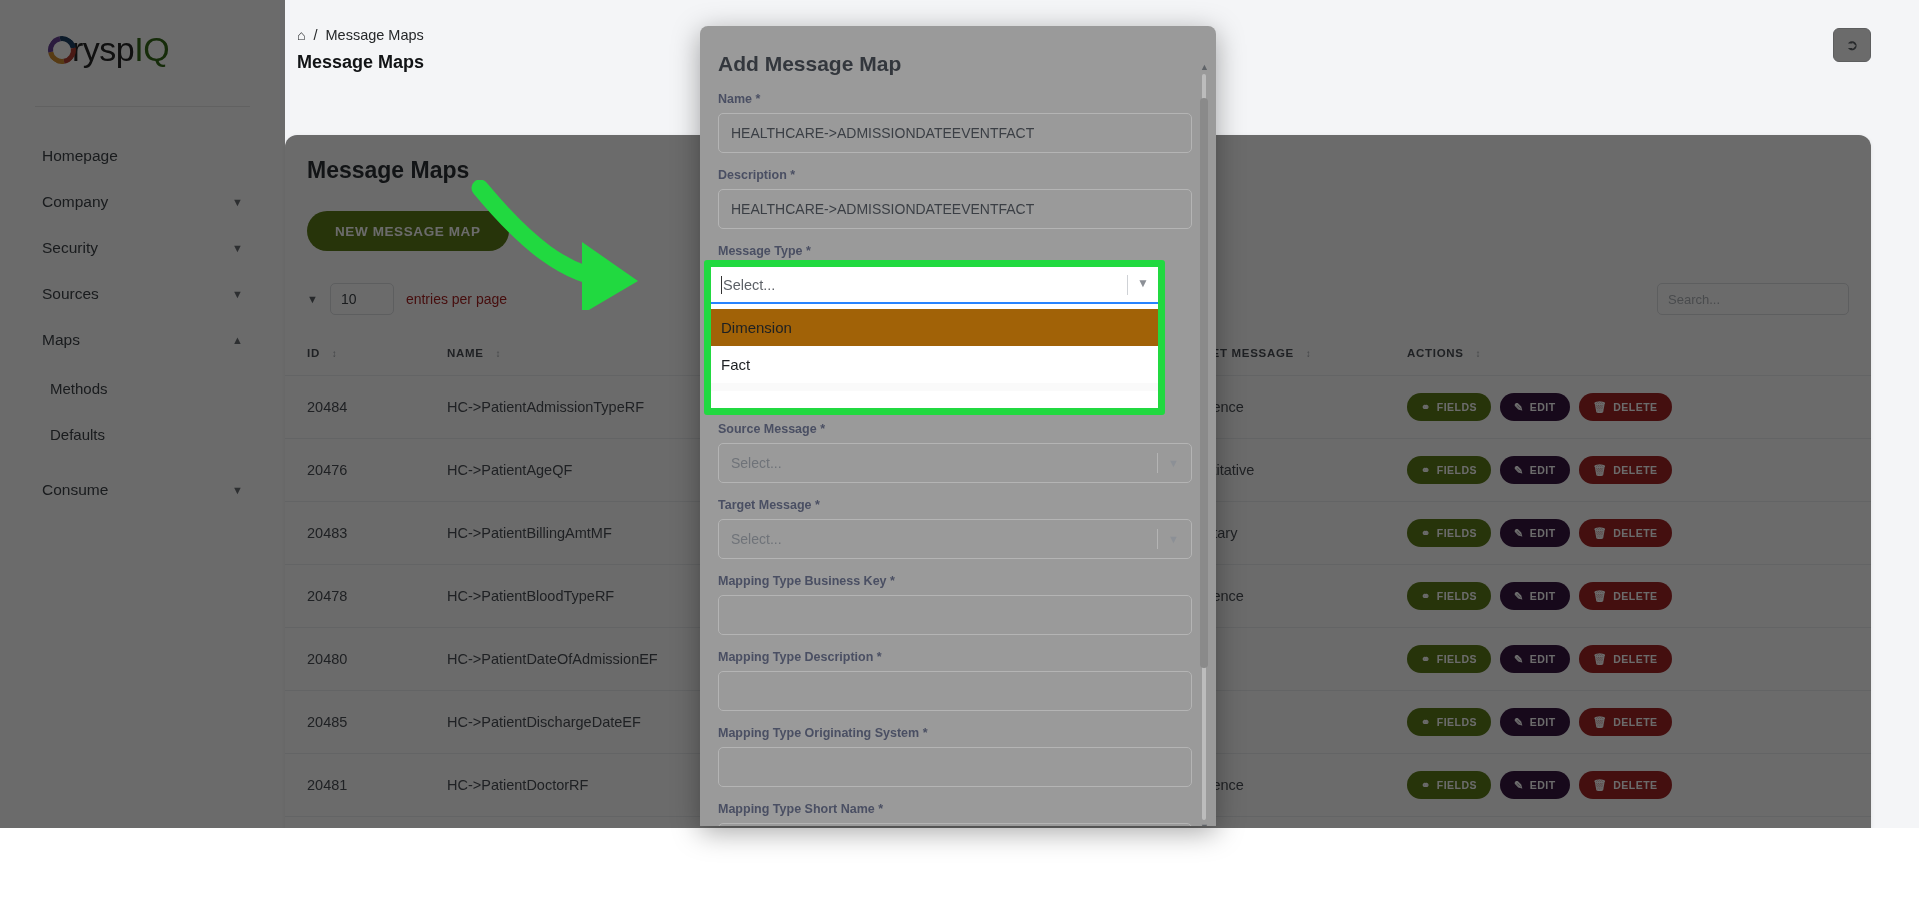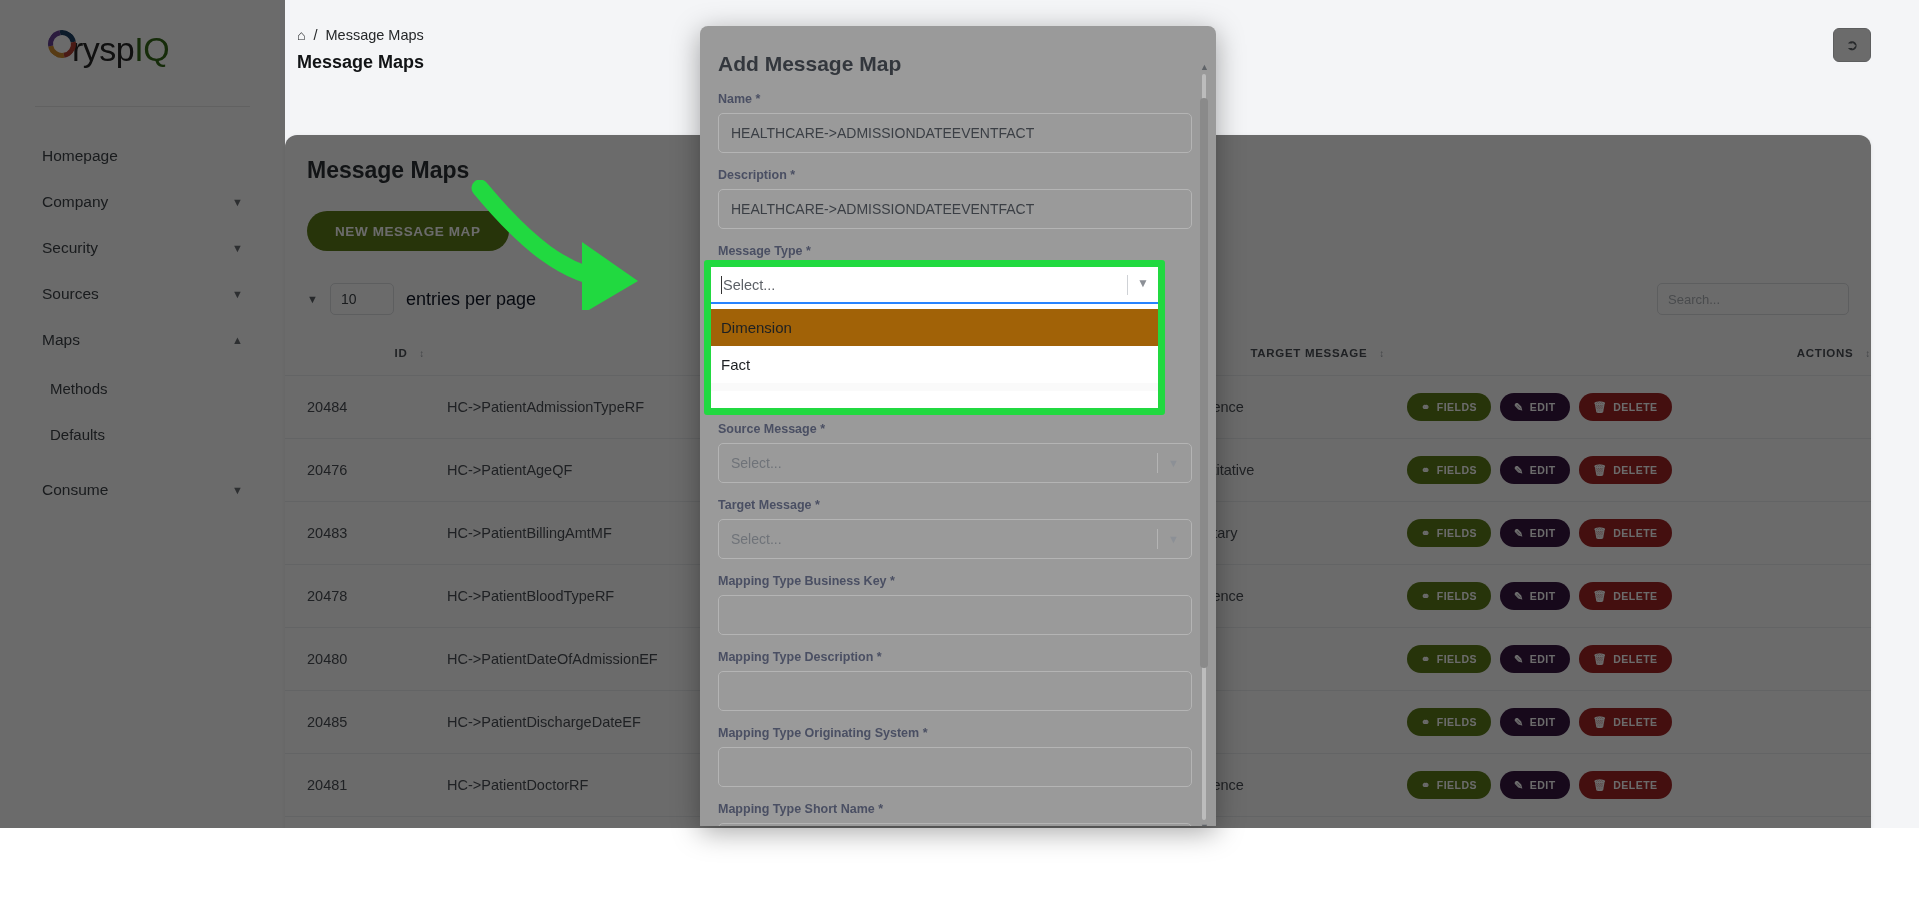--- a/index.html
+++ b/index.html
@@ -18,21 +18,21 @@
     overflow: hidden;
   }
   .dim-layer { filter: brightness(0.42) saturate(0.85); width: 100%; height: 100%; position: relative; }
 
   
   .sidebar {
     position: absolute; left: 0; top: 0; width: 285px; height: 828px;
     background: #ffffff;
   }
   .logo-wrap { padding: 30px 0 0 48px; height: 92px; }
-  .logo { display: flex; font-size: 34px; font-weight: 400; letter-spacing: -0.5px; }
+  .logo { display: flex; align-items: center; font-size: 34px; font-weight: 400; letter-spacing: -0.5px; }
   .logo .ring { width: 28px; height: 28px; border-radius: 50%;
      border: 5px solid #16406b;
      border-right-color: #c0392b; border-bottom-color: #d98c1f; border-left-color: #6b3fa0;
      display: inline-block; margin-right: -4px; transform: rotate(35deg); }
   .logo .t1 { color: #262626; }
   .logo .t2 { color: #2e6b0e; }
   .side-div { margin: 14px 35px 0 35px; height: 1px; background: #e6e6e6; }
   .nav { margin-top: 26px; }
   .nav-item {
     display: flex; align-items: center; justify-content: space-between;
@@ -65,28 +65,28 @@
   .card-title { position: absolute; left: 22px; top: 22px; font-size: 23px; font-weight: 700; color: #2b3036; }
   .new-btn {
     position: absolute; left: 22px; top: 76px; height: 40px; padding: 0 28px;
     background: #5a7d09; color: #ffffff; border: none; border-radius: 20px;
     font-size: 13.5px; font-weight: 700; letter-spacing: .6px; cursor: pointer; text-align: right;
   }
   .entries-row { position: absolute; left: 22px; top: 148px; display: flex; align-items: center; gap: 12px; }
   .entries-caret { color:#5c6268; font-size: 11px; }
   .entries-sel { width: 64px; height: 32px; border: 1px solid #dcdfe3; border-radius: 5px;
                  display:flex; align-items:center; padding-left: 10px; font-size: 14px; color:#3d4349; background:#fff;}
-  .entries-lbl { font-size: 18px; color: #0f172a; }
+  .entries-lbl { font-size: 14px; color: #b91c1c; }
   .search-box { position: absolute; right: 22px; top: 148px; width: 192px; height: 32px;
                 border: 1px solid #dcdfe3; border-radius: 5px; background:#fff;
                 display:flex; align-items:center; padding-left: 10px; font-size: 13px; color:#adb2b8; }
 
   table.maps { position: absolute; left: 0; top: 196px; width: 100%; border-collapse: collapse; }
   table.maps th {
-    text-align: right; font-size: 11.5px; font-weight: 700; letter-spacing: .7px;
+    text-align: left; font-size: 11.5px; font-weight: 700; letter-spacing: .7px;
     color: #4a4f56; padding: 16px 0 16px 22px; border-bottom: 1px solid #eceef0; white-space: nowrap;
   }
   table.maps th .sort { color:#9aa0a6; font-size: 10px; margin-left: 8px; display:inline-block; }
   table.maps td {
     font-size: 14.5px; color: #4a4f56; padding: 17px 0 17px 22px; border-bottom: 1px solid #eceef0; white-space: nowrap;
   }
   .acts { display: flex; gap: 9px; }
   .abtn { height: 28px; padding: 0 14px; border-radius: 14px; border: none; color: #fff;
           font-size: 10.5px; font-weight: 700; letter-spacing: .5px; cursor: pointer;
           display: inline-flex; align-items: center; gap: 6px; }

